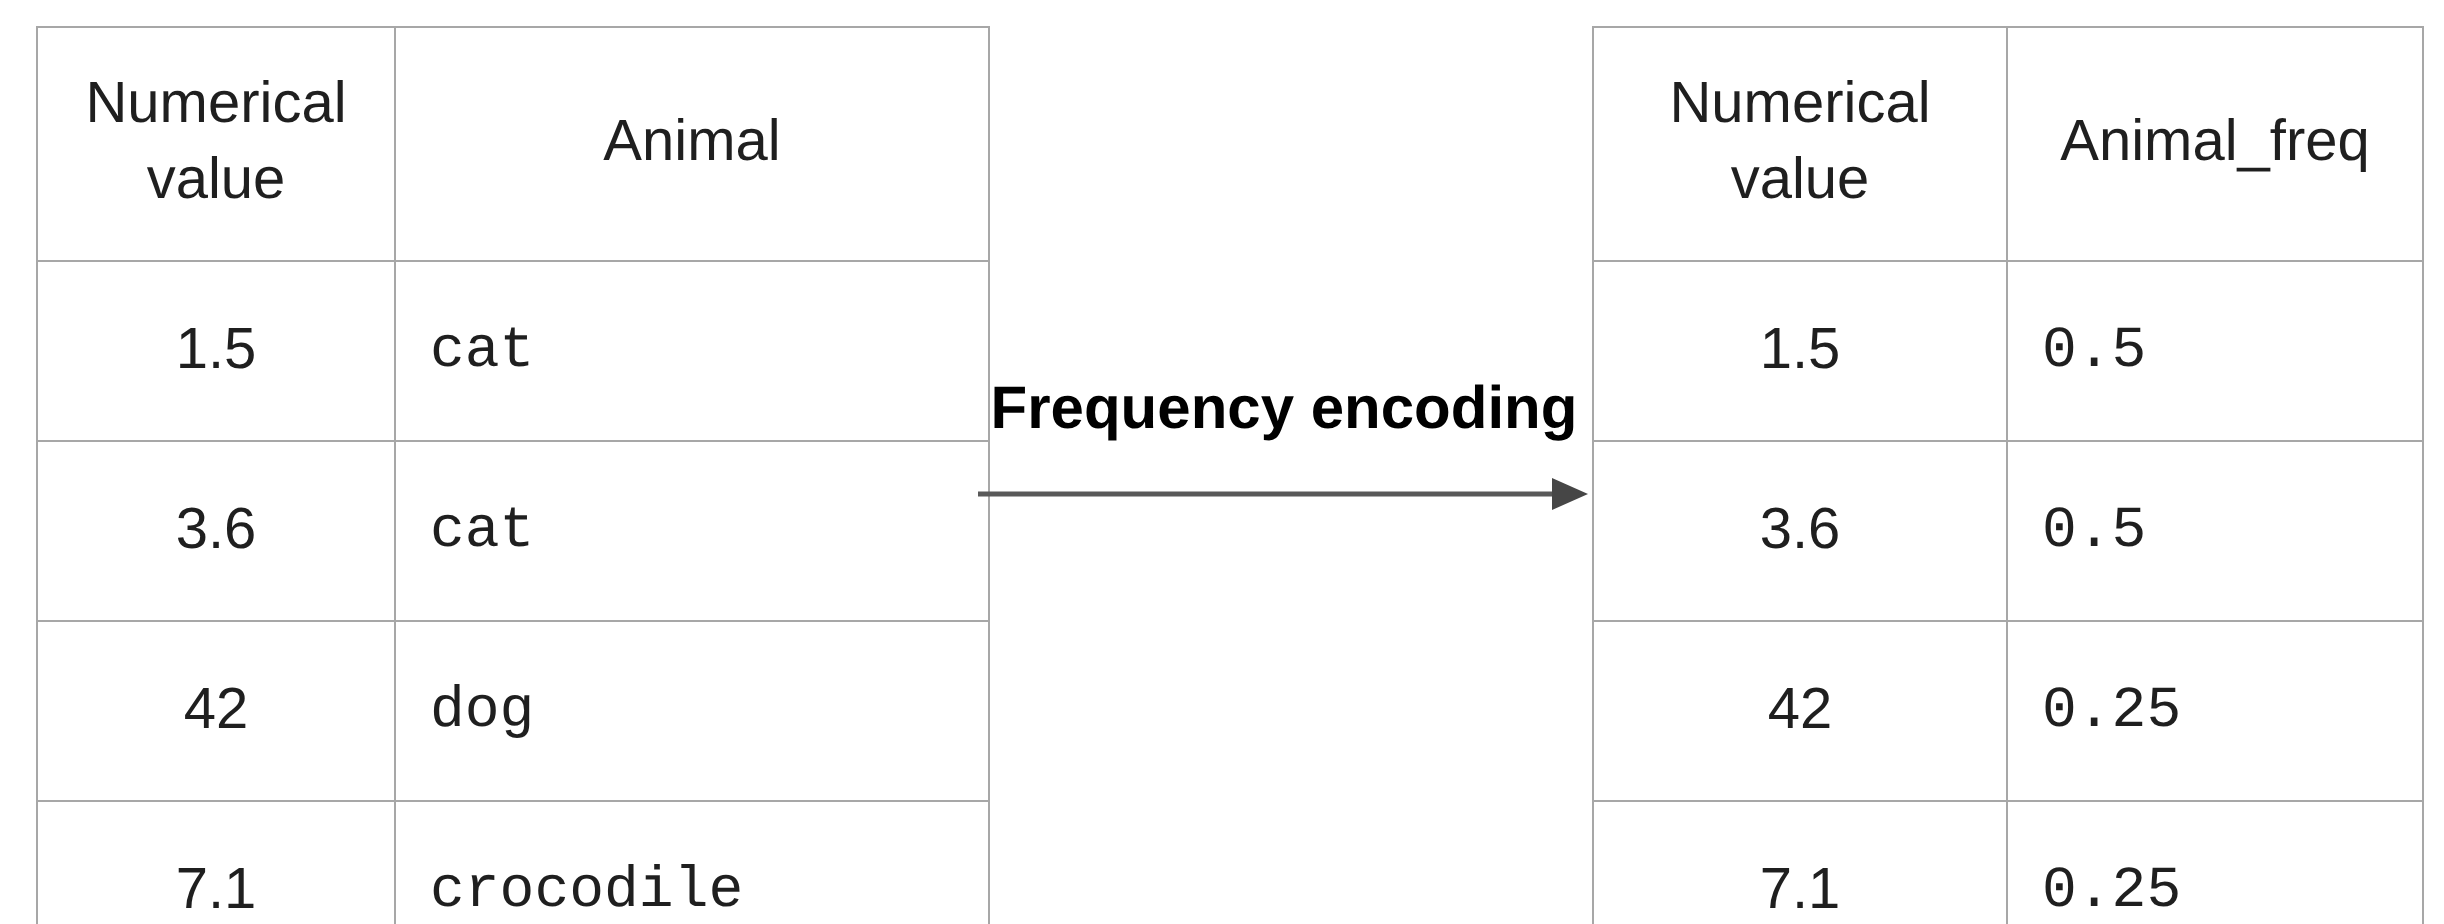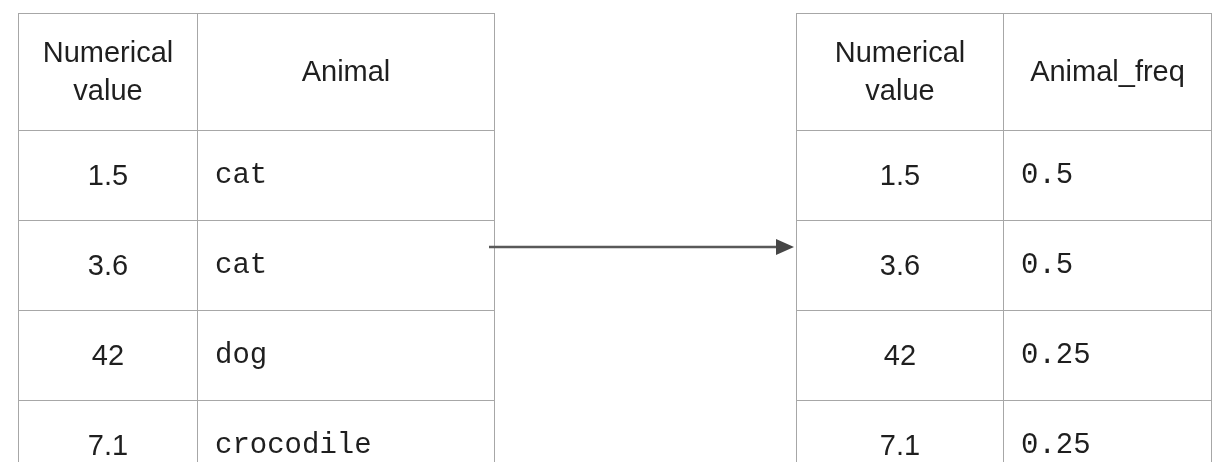--- a/index.html
+++ b/index.html
@@ -91,20 +91,21 @@
       <td class="center">42</td>
       <td class="left">dog</td>
     </tr>
     <tr class="data-row">
       <td class="center">7.1</td>
       <td class="left">crocodile</td>
     </tr>
   </tbody>
     </table>
 
+  <div class="arrow-label">Frequency encoding</div>
 
   <svg class="arrow-svg" width="306" height="18" viewBox="0 0 306 18">
     <line x1="0" y1="9" x2="287" y2="9" stroke="#595959" stroke-width="2.5"></line>
     <polygon points="287,1 305,9 287,17" fill="#464646"></polygon>
   </svg>
 
   <table id="right-table">
     <colgroup>
         <col style="width:207px">
         <col style="width:208px">

